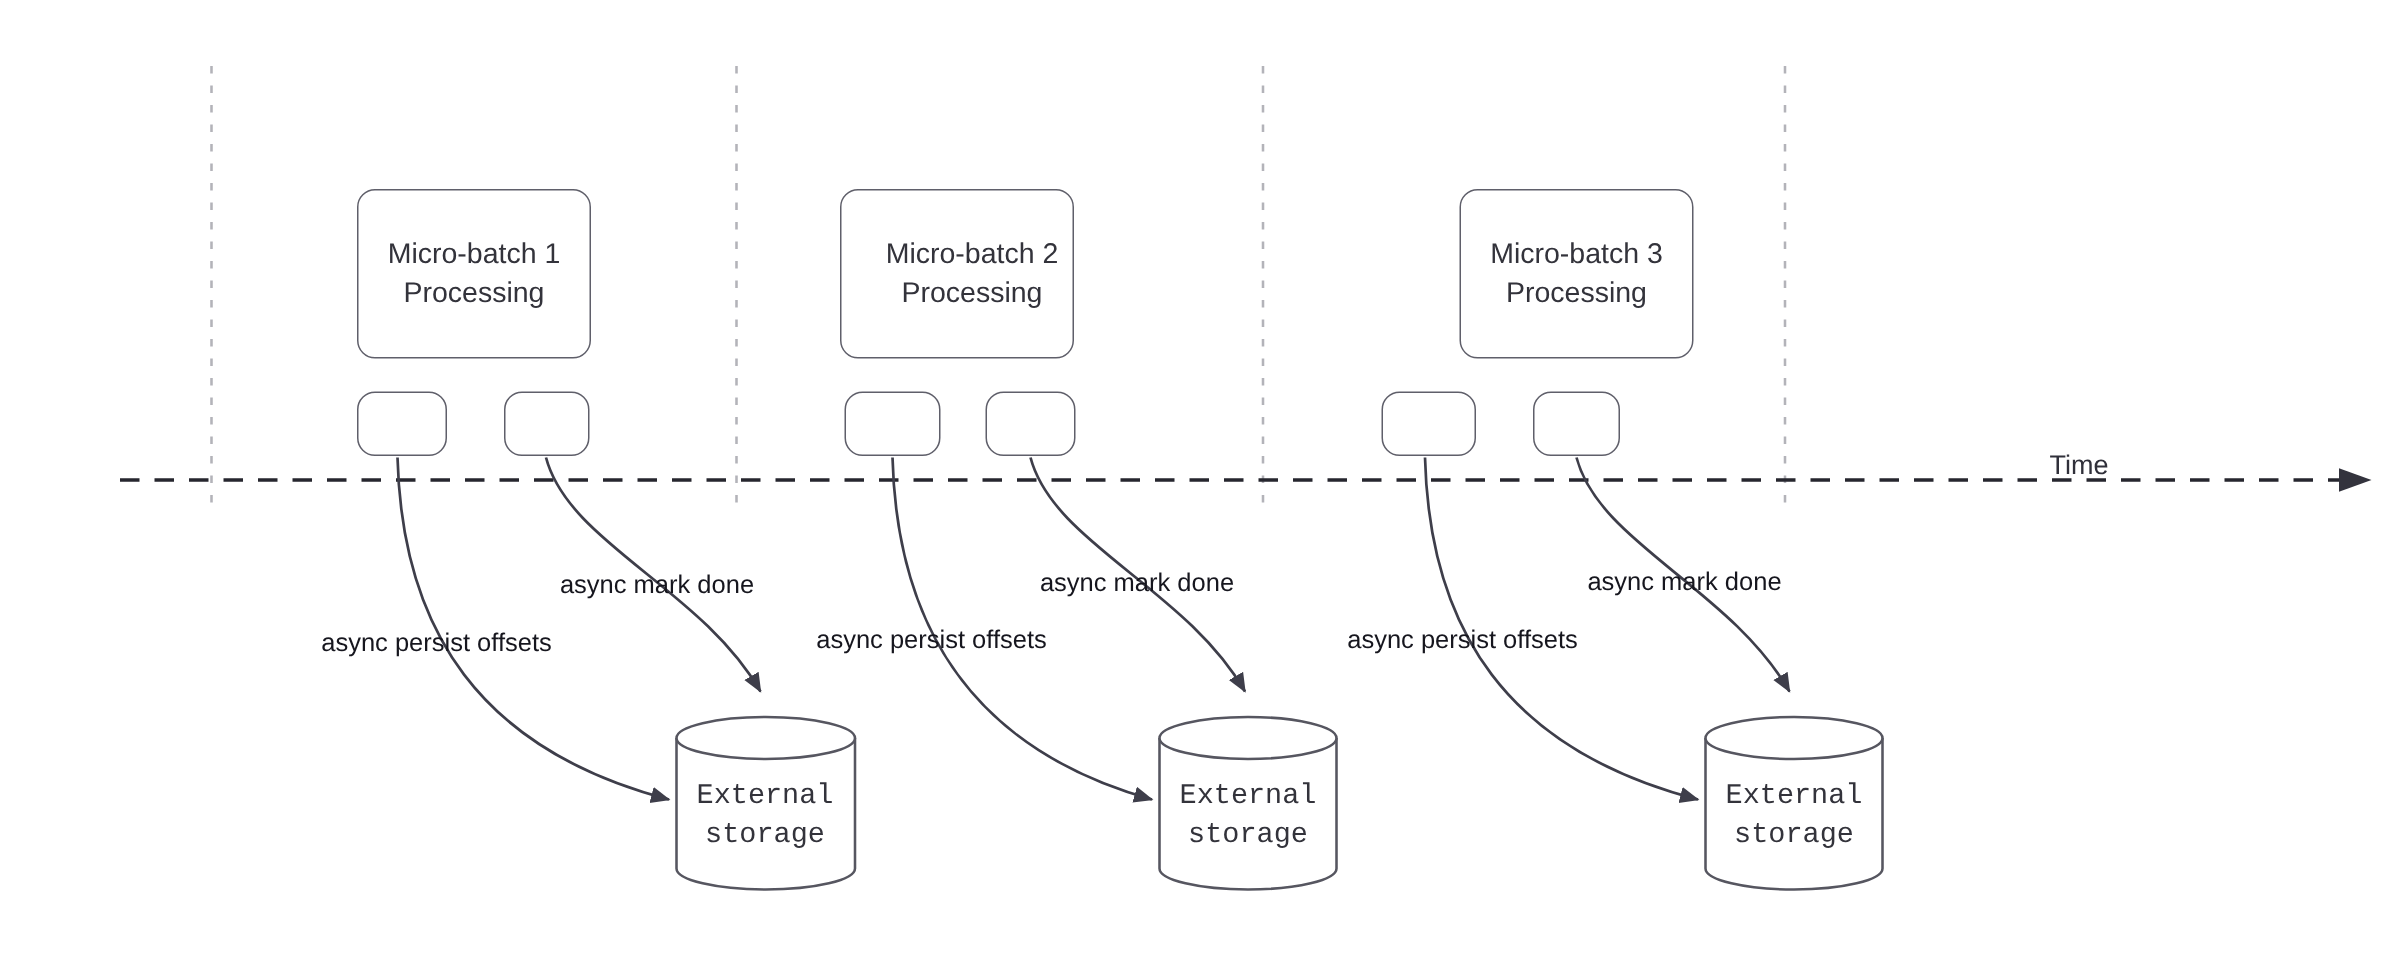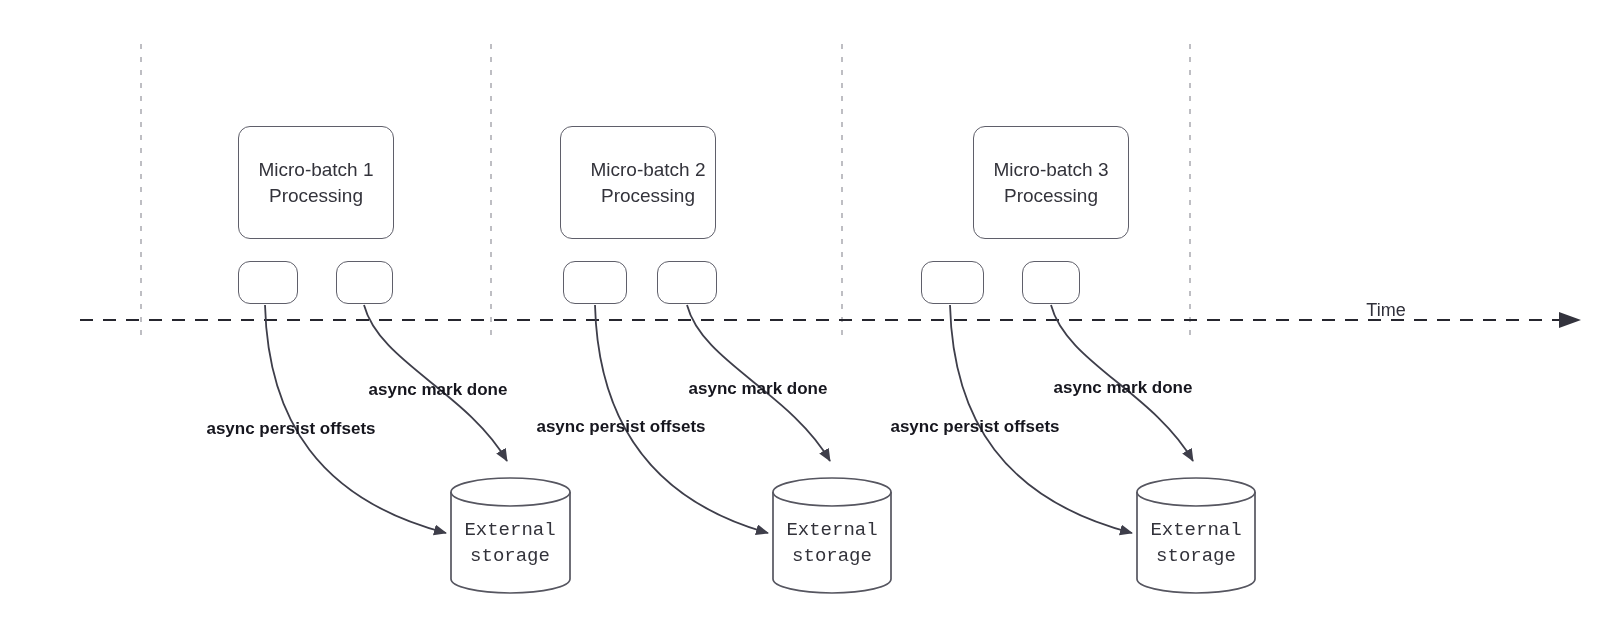--- a/index.html
+++ b/index.html
@@ -43,21 +43,21 @@
   .small-box {
     width: 60px;
     height: 43px;
     top: 261px;
   }
   .edge-label {
     position: absolute;
     transform: translateX(-50%);
     white-space: nowrap;
     font-size: 17px;
-    font-weight: bold;
+    font-weight: normal;
     color: #16161e;
     line-height: 20px;
   }
   .storage-label {
     position: absolute;
     transform: translateX(-50%);
     width: 110px;
     text-align: center;
     font-size: 19px;
     line-height: 26px;

